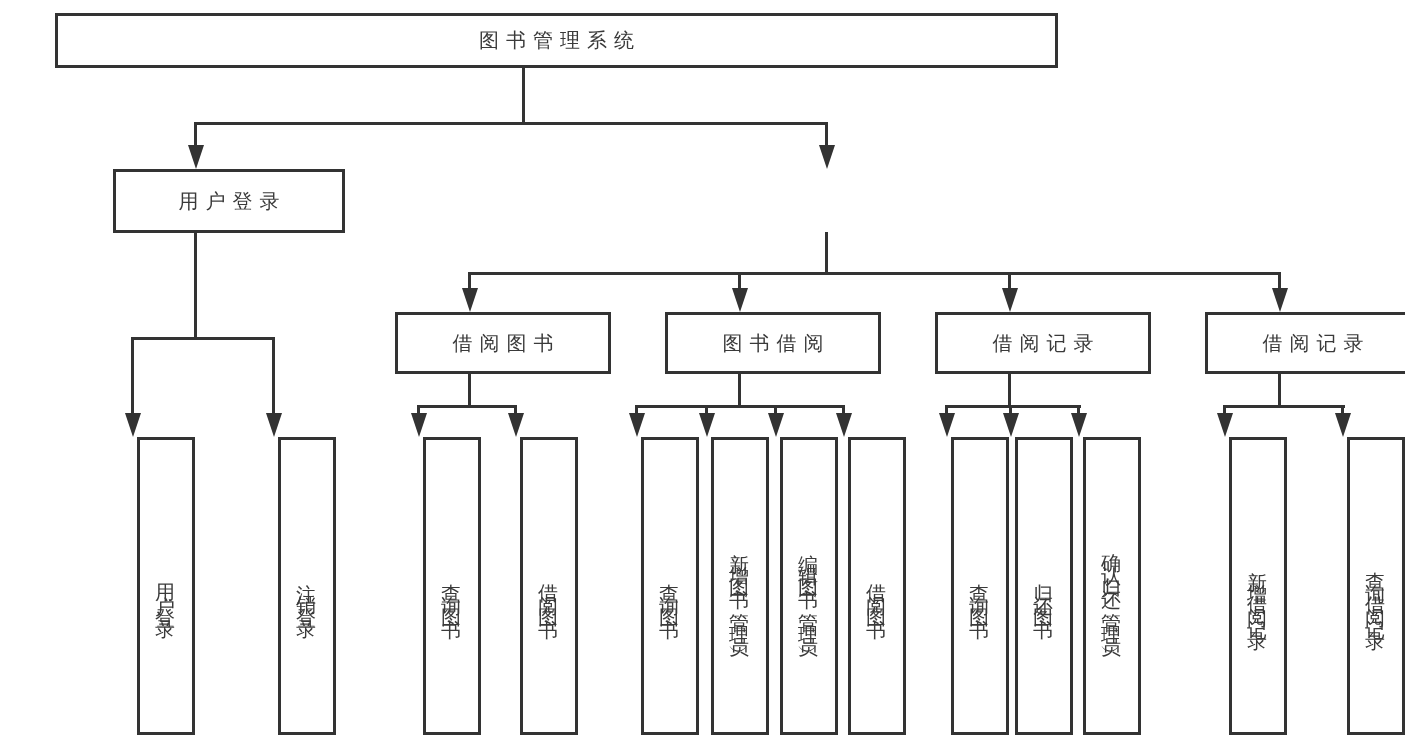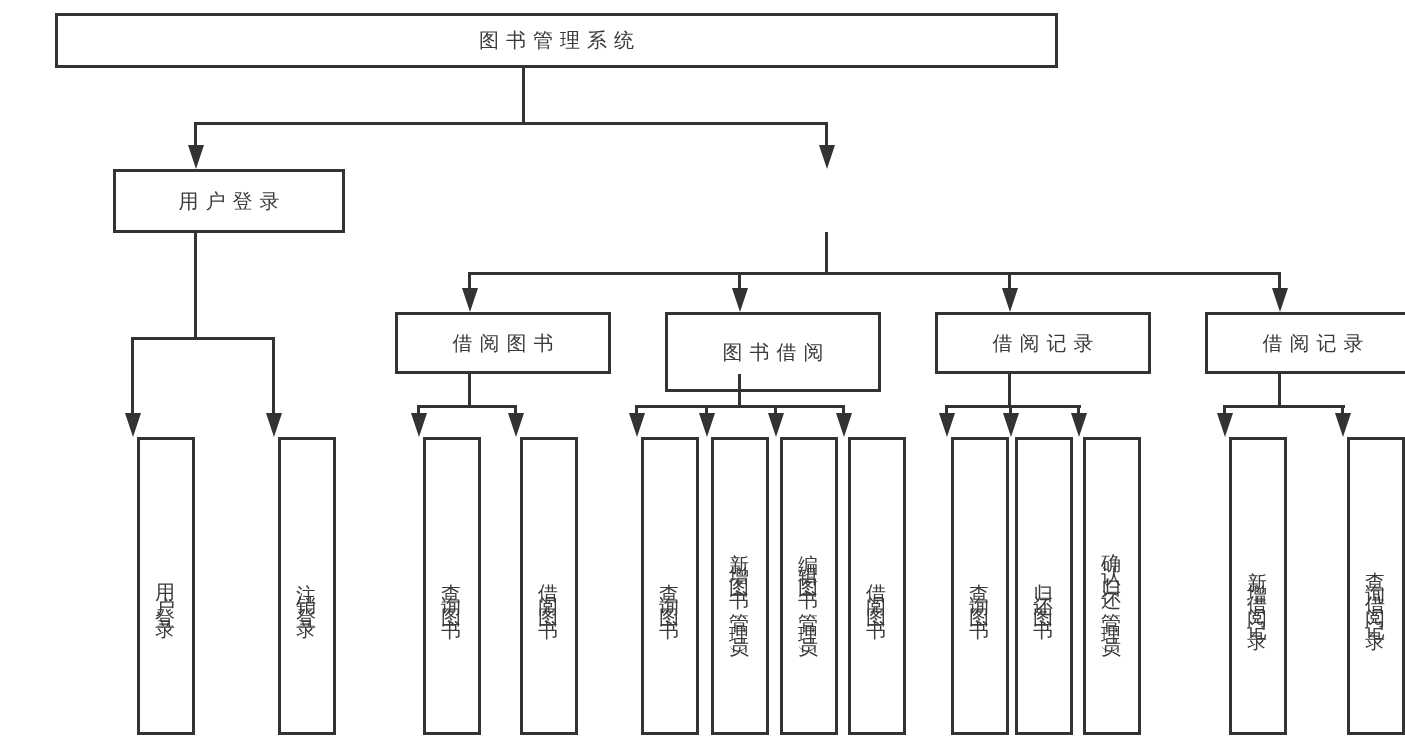--- a/index.html
+++ b/index.html
@@ -38,21 +38,21 @@
 </head>
 <body>
 
 <div class="stage">
 
   <div class="box h" style="left:22px;top:13px;width:1003px;height:55px">图书管理系统</div>
 
   <div class="box h" style="left:80px;top:169px;width:232px;height:64px">用户登录</div>
 
   <div class="box h" style="left:362px;top:312px;width:216px;height:62px">借阅图书</div>
-  <div class="box h" style="left:632px;top:312px;width:216px;height:80px">图书借阅</div>
+  <div class="box h" style="left:632px;top:312px;width:216px;height:62px">图书借阅</div>
   <div class="box h" style="left:902px;top:312px;width:216px;height:62px">借阅记录</div>
   <div class="box h" style="left:1172px;top:312px;width:216px;height:62px">借阅记录</div>
 
   <div class="box v" style="left:104px;top:437px;width:58px;height:298px">用户登录</div>
   <div class="box v" style="left:245px;top:437px;width:58px;height:298px">注销登录</div>
 
   <div class="box v" style="left:390px;top:437px;width:58px;height:298px">查询图书</div>
   <div class="box v" style="left:487px;top:437px;width:58px;height:298px">借阅图书</div>
 
   <div class="box v" style="left:608px;top:437px;width:58px;height:298px">查询图书</div>

